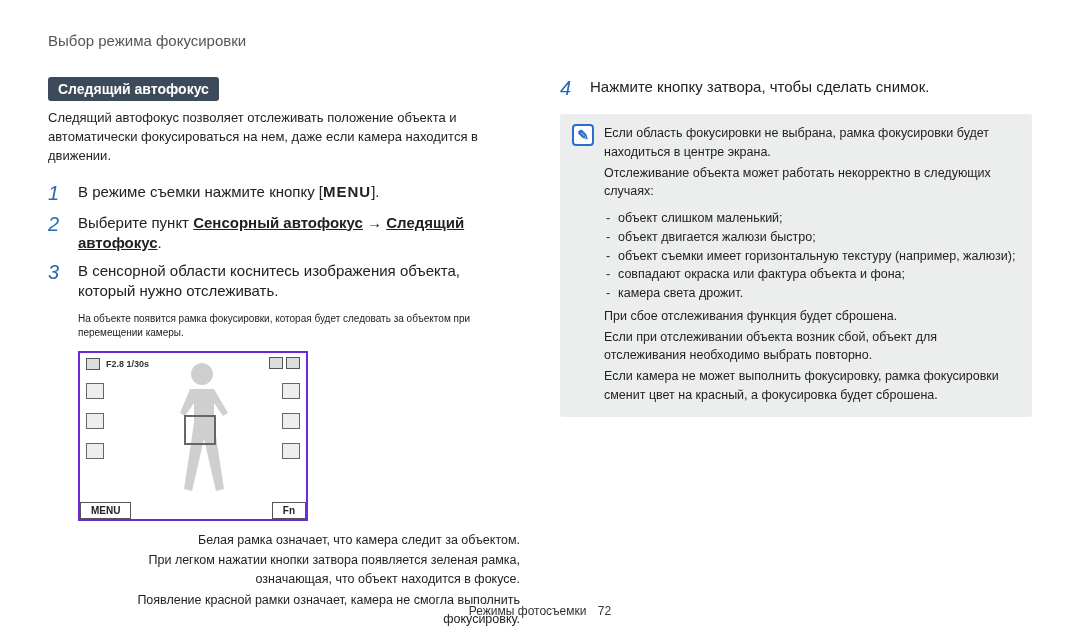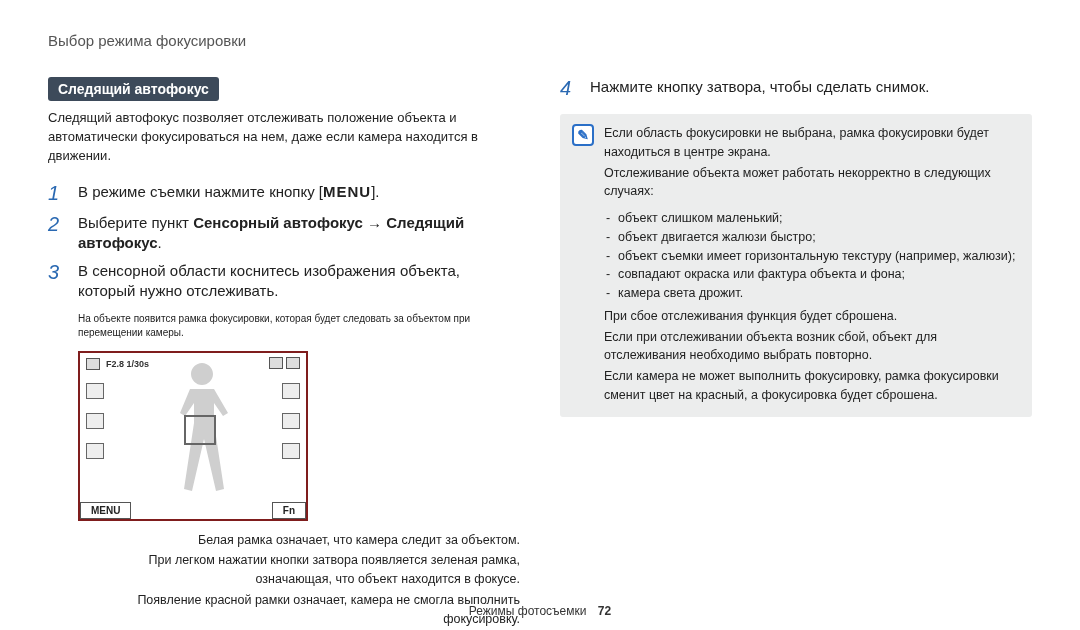--- a/index.html
+++ b/index.html
@@ -7,44 +7,44 @@
   .page { width: 1080px; height: 630px; padding: 32px 48px 28px 48px; position: relative; }
   .page-title { font-size: 15px; color: #555; margin-bottom: 28px; font-weight: 400; }
   .columns { display: flex; gap: 40px; }
   .col { flex: 1; }
   .badge { display: inline-block; background: #3d4a5a; color: #fff; font-size: 14px; font-weight: 700; padding: 4px 10px; border-radius: 3px; margin-bottom: 8px; }
   .intro { font-size: 13px; line-height: 1.45; margin-bottom: 16px; }
   .steps { margin-bottom: 10px; }
   .step { display: flex; gap: 12px; margin-bottom: 8px; }
   .step-num { font-style: italic; font-size: 20px; color: #2a69b2; min-width: 18px; line-height: 1.15; }
   .step-text { font-size: 15px; line-height: 1.35; }
-  .step-text .b { font-weight: 700; }
+  .step-text .b { font-weight: 700; text-decoration: underline; }
   .step-text .menu-word { font-weight: 700; letter-spacing: 1px; }
   .subnote { font-size: 10px; line-height: 1.45; margin-left: 30px; margin-bottom: 10px; }
   .subnote-list { margin-left: 30px; margin-top: 10px; }
   .subnote-list p { font-size: 12.5px; line-height: 1.5; margin-bottom: 2px; text-align: right; }
-  .camera-shot { margin: 10px 0 8px 30px; width: 230px; height: 170px; border: 2px solid #7f1d1d; position: relative; background: #fff; }
+  .camera-shot { margin: 10px 0 8px 30px; width: 230px; height: 170px; border: 2px solid #6d28d9; position: relative; background: #fff; }
   .camera-shot .topbar { position: absolute; top: 4px; left: 6px; right: 6px; display: flex; justify-content: space-between; font-size: 9px; font-weight: 700; color: #333; }
   .camera-shot .topbar .left { display:flex; gap:6px; align-items:center; }
   .camera-shot .leftcol { position: absolute; top: 30px; left: 6px; display: flex; flex-direction: column; gap: 14px; }
   .camera-shot .rightcol { position: absolute; top: 30px; right: 6px; display: flex; flex-direction: column; gap: 14px; }
   .camera-shot .ico { width: 18px; height: 16px; border: 1px solid #666; background: #eee; font-size: 8px; display:flex; align-items:center; justify-content:center; color:#555; }
   .camera-shot .silhouette { position: absolute; left: 92px; top: 10px; width: 60px; height: 142px; }
   .camera-shot .silhouette svg { width: 100%; height: 100%; }
   .camera-shot .focus-box { position: absolute; left: 104px; top: 62px; width: 32px; height: 30px; border: 2px solid #666; }
   .camera-shot .btnrow { position: absolute; bottom: 0; left: 0; right: 0; display: flex; justify-content: space-between; }
   .camera-shot .btn { border: 1.5px solid #555; padding: 2px 10px; font-size: 10px; font-weight: 700; background:#fff; }
   .infobox { display: flex; gap: 10px; background: #eceded; border-radius: 3px; padding: 10px 12px; font-size: 12.5px; line-height: 1.5; }
   .infobox .info-icon { flex: 0 0 22px; width: 22px; height: 22px; border-radius: 4px; background: #fff; color: #2a6fc7; border: 2px solid #2a6fc7; font-weight: 700; display:flex; align-items:center; justify-content:center; font-size: 14px; }
   .info-content p { margin-bottom: 2px; }
   .info-content ul { list-style: none; margin: 8px 0 4px 0; }
   .info-content ul li { padding-left: 14px; position: relative; }
   .info-content ul li::before { content: "-"; position: absolute; left: 2px; }
   .footer { position: absolute; bottom: 12px; left: 0; right: 0; text-align: center; font-size: 12px; color: #333; }
-  .footer .pg { font-weight: 700; margin-left: 8px; }
+  .footer .pg { font-weight: 400; margin-left: 8px; }
   .topbar .tbicon { width:14px; height:12px; display:inline-block; border:1px solid #555; background:#ddd; }
 </style>
 </head>
 <body>
 
 <div class="page">
   <div class="page-title">Выбор режима фокусировки</div>
 
   <div class="columns">
 

